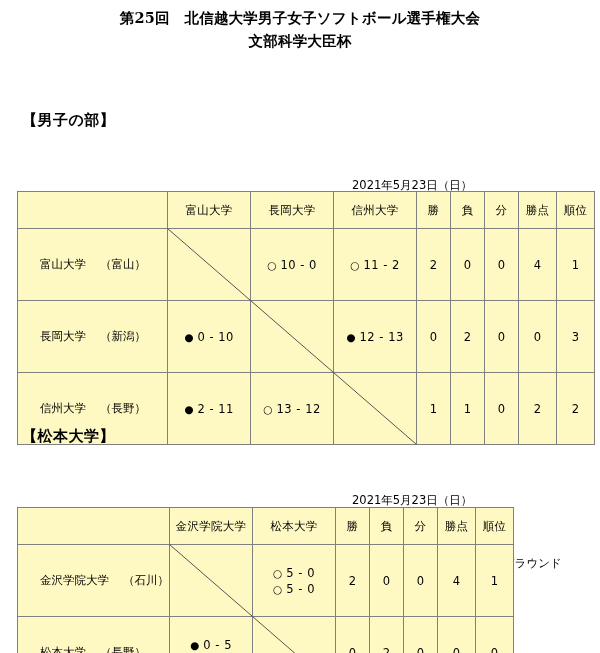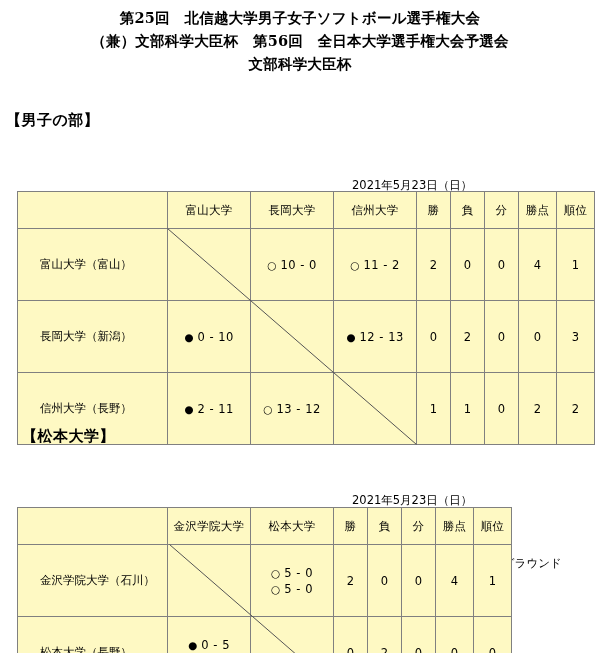--- a/index.html
+++ b/index.html
@@ -42,21 +42,21 @@
   
   .section-head {
     position: absolute;
     font-family: "DejaVu Serif", "Liberation Serif", serif;
     font-weight: bold;
     font-size: 15px;
     line-height: 20px;
     letter-spacing: 0.5px;
     white-space: pre;
   }
-  #men-section-head { left: 6px; top: 110px; }
+  #men-section-head { left: 22px; top: 110px; }
   #women-section-head { left: 22px; top: 426px; }
 
   
   .meta {
     position: absolute;
     font-family: "DejaVu Sans", "Liberation Sans", sans-serif;
     font-size: 11.5px;
     line-height: 21px;
     white-space: pre;
   }
@@ -105,21 +105,21 @@
     font-size: 11.5px;
   }
   .team-cell .inner {
     display: flex;
     align-items: center;
     padding-left: 22px;
     box-sizing: border-box;
     width: 100%;
   }
   .team-cell .tname { display: inline-block; }
-  .team-cell .tpref { display: inline-block; }
+  .team-cell .tpref { display: inline-block; margin-left: 14px; }
 
   
   .score-cell { font-size: 12px; margin-top: 11px; }
   .score-line {
     display: block;
     line-height: 16px;
     white-space: pre;
     letter-spacing: 0.5px;
   }
   .score-line .mark { font-size: 10.5px; letter-spacing: 0; }
@@ -133,21 +133,20 @@
     top: 0;
   }
 </style>
 </head>
 <body>
 
 <div class="page">
 
   <div class="title-block">
     <div class="title-line">第25回　北信越大学男子女子ソフトボール選手権大会</div>
-    <div class="title-line">（兼）文部科学大臣杯　第56回　全日本大学選手権大会予選会</div>
     <div class="title-line">文部科学大臣杯</div>
   </div>
 
   <div class="section-head" id="men-section-head">【男子の部】</div>
   <div class="meta" id="men-meta">
     <div>2021年5月23日（日）</div>
     <div>福井市　きららパーク多目的グラウンド</div>
   </div>
 
   <div class="tbl-wrap" id="men-table-wrap">

